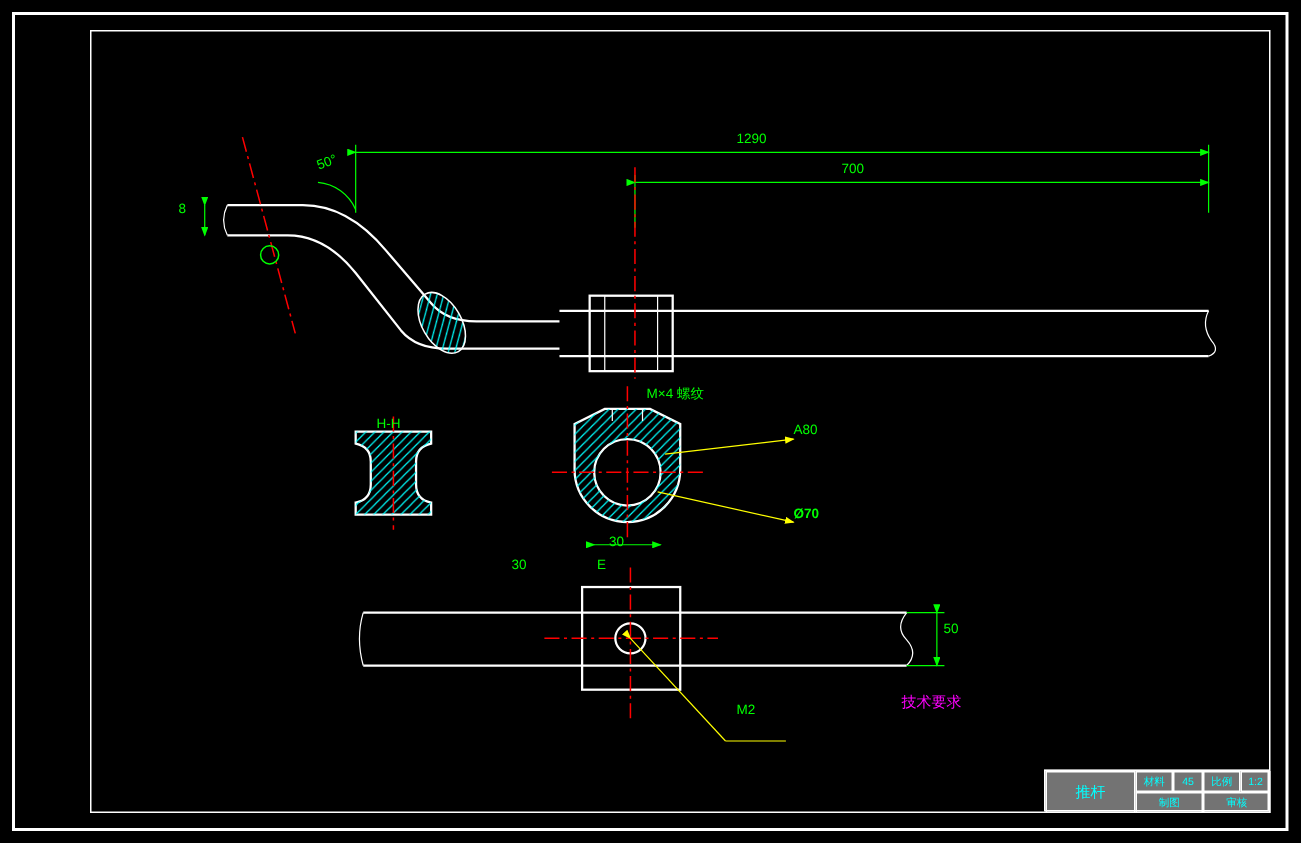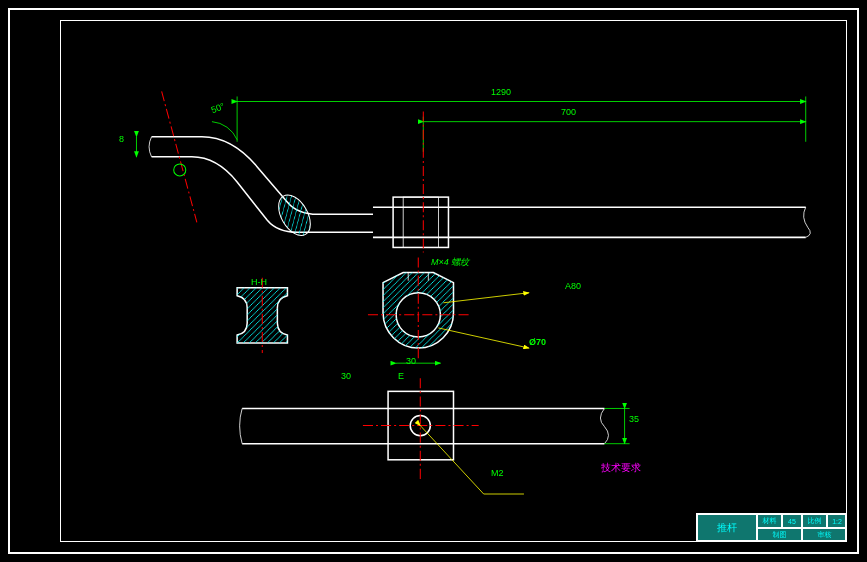--- a/index.html
+++ b/index.html
@@ -38,21 +38,21 @@
     color: #ff00ff;
     font-size: 10px;
     white-space: nowrap;
   }
   .titleblock {
     position: absolute;
     right: 0; bottom: 0;
     width: 150px;
     height: 28px;
     border: 1px solid #fff;
-    background: #0f766e;
+    background: #737373;
   }
   .tb-cell {
     position: absolute;
     border: 1px solid #fff;
     color: #00ffff;
     font-size: 7px;
     display: flex;
     align-items: center;
     justify-content: center;
   }
@@ -153,24 +153,24 @@
       <line class="yellow-leader" x1="420" y1="70" x2="460" y2="70"></line>
     </g>
   </svg>
 
   <div class="dim" style="left:430px; top:66px;">1290</div>
   <div class="dim" style="left:500px; top:86px;">700</div>
   <div class="dim" style="left:58px; top:113px;">8</div>
   <div class="dim" style="left:150px; top:82px; transform:rotate(-20deg);">50°</div>
   <div class="dim" style="left:190px; top:256px;">H-H</div>
   <div class="dim" style="left:345px; top:335px;">30</div>
-  <div class="dim" style="left:370px; top:235px;font-style:italic;">M×4 螺纹</div>
-  <div class="dim" style="left:468px; top:260px;margin-left:36px;">A80</div>
+  <div class="dim" style="left:370px; top:235px;">M×4 螺纹</div>
+  <div class="dim" style="left:468px; top:260px;">A80</div>
   <div class="dim" style="left:468px; top:316px;font-weight:bold;">Ø70</div>
-  <div class="dim" style="left:568px; top:393px;">35</div>
+  <div class="dim" style="left:568px; top:393px;">50</div>
   <div class="dim" style="left:337px; top:350px;">E</div>
   <div class="dim" style="left:430px; top:447px;">M2</div>
   <div class="dim" style="left:280px; top:350px;">30</div>
 
   <div class="note" style="left:540px; top:440px;">技术要求</div>
 
   <div class="titleblock">
     <div class="tb-cell" style="left:0; top:0; width:60px; height:28px; font-size:10px;">推杆</div>
     <div class="tb-cell" style="left:60px; top:0; width:25px; height:14px;">材料</div>
     <div class="tb-cell" style="left:85px; top:0; width:20px; height:14px;">45</div>

